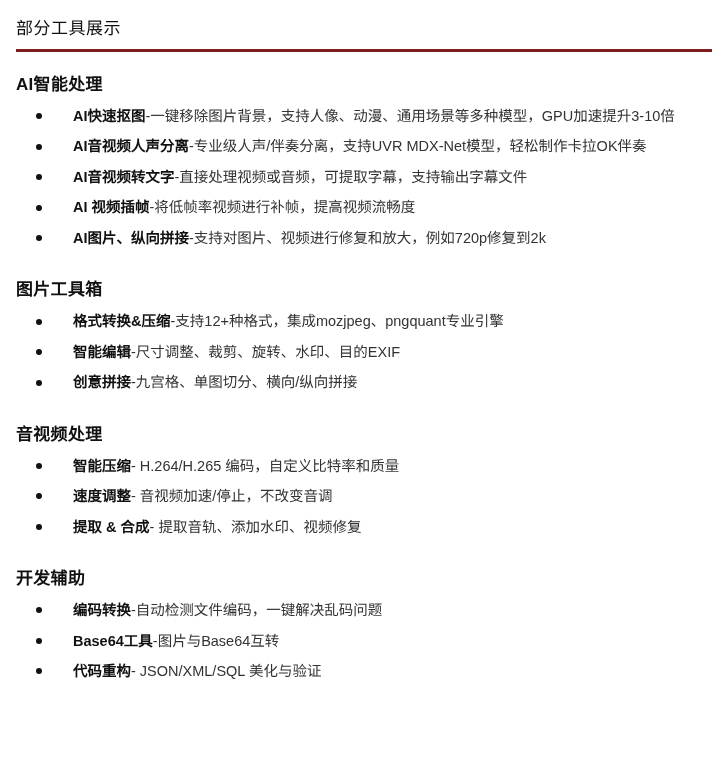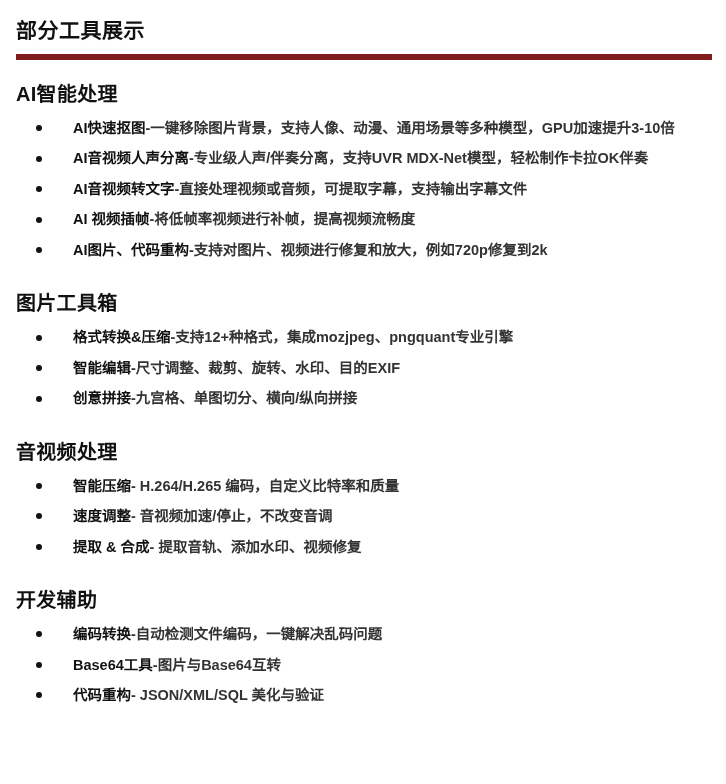--- a/index.html
+++ b/index.html
@@ -13,33 +13,33 @@
     font-family: "Liberation Sans", "DejaVu Sans", sans-serif;
     color: #1a1a1a;
     -webkit-font-smoothing: antialiased;
   }
   .page {
     width: 726px;
     box-sizing: border-box;
     padding: 10px 14px 18px 14px;
   }
   .doc-title {
-    font-size: 21px;
-    font-weight: bold;
+    font-size: 17px;
+    font-weight: normal;
     color: #111111;
     letter-spacing: 0.5px;
     margin: 4px 0 10px 2px;
     padding: 0 0 10px 0;
-    border-bottom: 6px solid #7f1d1d;
+    border-bottom: 3px solid #7f1d1d;
   }
   .section {
     margin: 0 0 6px 0;
   }
   .section-title {
-    font-size: 20px;
+    font-size: 17px;
     font-weight: bold;
     color: #111111;
     margin: 22px 0 6px 2px;
     letter-spacing: 0.3px;
   }
   .section:first-of-type .section-title {
     margin-top: 18px;
   }
   ul.item-list {
     list-style: none;
@@ -63,41 +63,41 @@
     border-radius: 50%;
     background: #111111;
     display: block;
   }
   .item-name {
     font-weight: bold;
     color: #111111;
     margin-left: 19px;
   }
   .item-desc {
-    font-weight: bold;
+    font-weight: normal;
     color: #333333;
     margin-top: 25px;
   }
 </style>
 </head>
 <body>
 
 <div class="page">
 
   <h1 class="doc-title">部分工具展示</h1>
 
   <div class="sections-container">
       <div class="section">
         <h2 class="section-title">AI智能处理</h2>
         <ul class="item-list">
           <li><span class="bullet"></span><span class="item-name">AI快速抠图</span><span class="item-desc">-一键移除图片背景，支持人像、动漫、通用场景等多种模型，GPU加速提升3-10倍</span></li>
           <li><span class="bullet"></span><span class="item-name">AI音视频人声分离</span><span class="item-desc">-专业级人声/伴奏分离，支持UVR MDX-Net模型，轻松制作卡拉OK伴奏</span></li>
           <li><span class="bullet"></span><span class="item-name">AI音视频转文字</span><span class="item-desc">-直接处理视频或音频，可提取字幕，支持输出字幕文件</span></li>
           <li><span class="bullet"></span><span class="item-name">AI 视频插帧</span><span class="item-desc">-将低帧率视频进行补帧，提高视频流畅度</span></li>
-          <li><span class="bullet"></span><span class="item-name">AI图片、代码重构</span><span class="item-desc">-支持对图片、视频进行修复和放大，例如720p修复到2k</span></li>
+          <li><span class="bullet"></span><span class="item-name">AI图片、纵向拼接</span><span class="item-desc">-支持对图片、视频进行修复和放大，例如720p修复到2k</span></li>
         </ul>
       </div>
       <div class="section">
         <h2 class="section-title">图片工具箱</h2>
         <ul class="item-list">
           <li><span class="bullet"></span><span class="item-name">格式转换&amp;压缩</span><span class="item-desc">-支持12+种格式，集成mozjpeg、pngquant专业引擎</span></li>
           <li><span class="bullet"></span><span class="item-name">智能编辑</span><span class="item-desc">-尺寸调整、裁剪、旋转、水印、目的EXIF</span></li>
           <li><span class="bullet"></span><span class="item-name">创意拼接</span><span class="item-desc">-九宫格、单图切分、横向/纵向拼接</span></li>
         </ul>
       </div>

